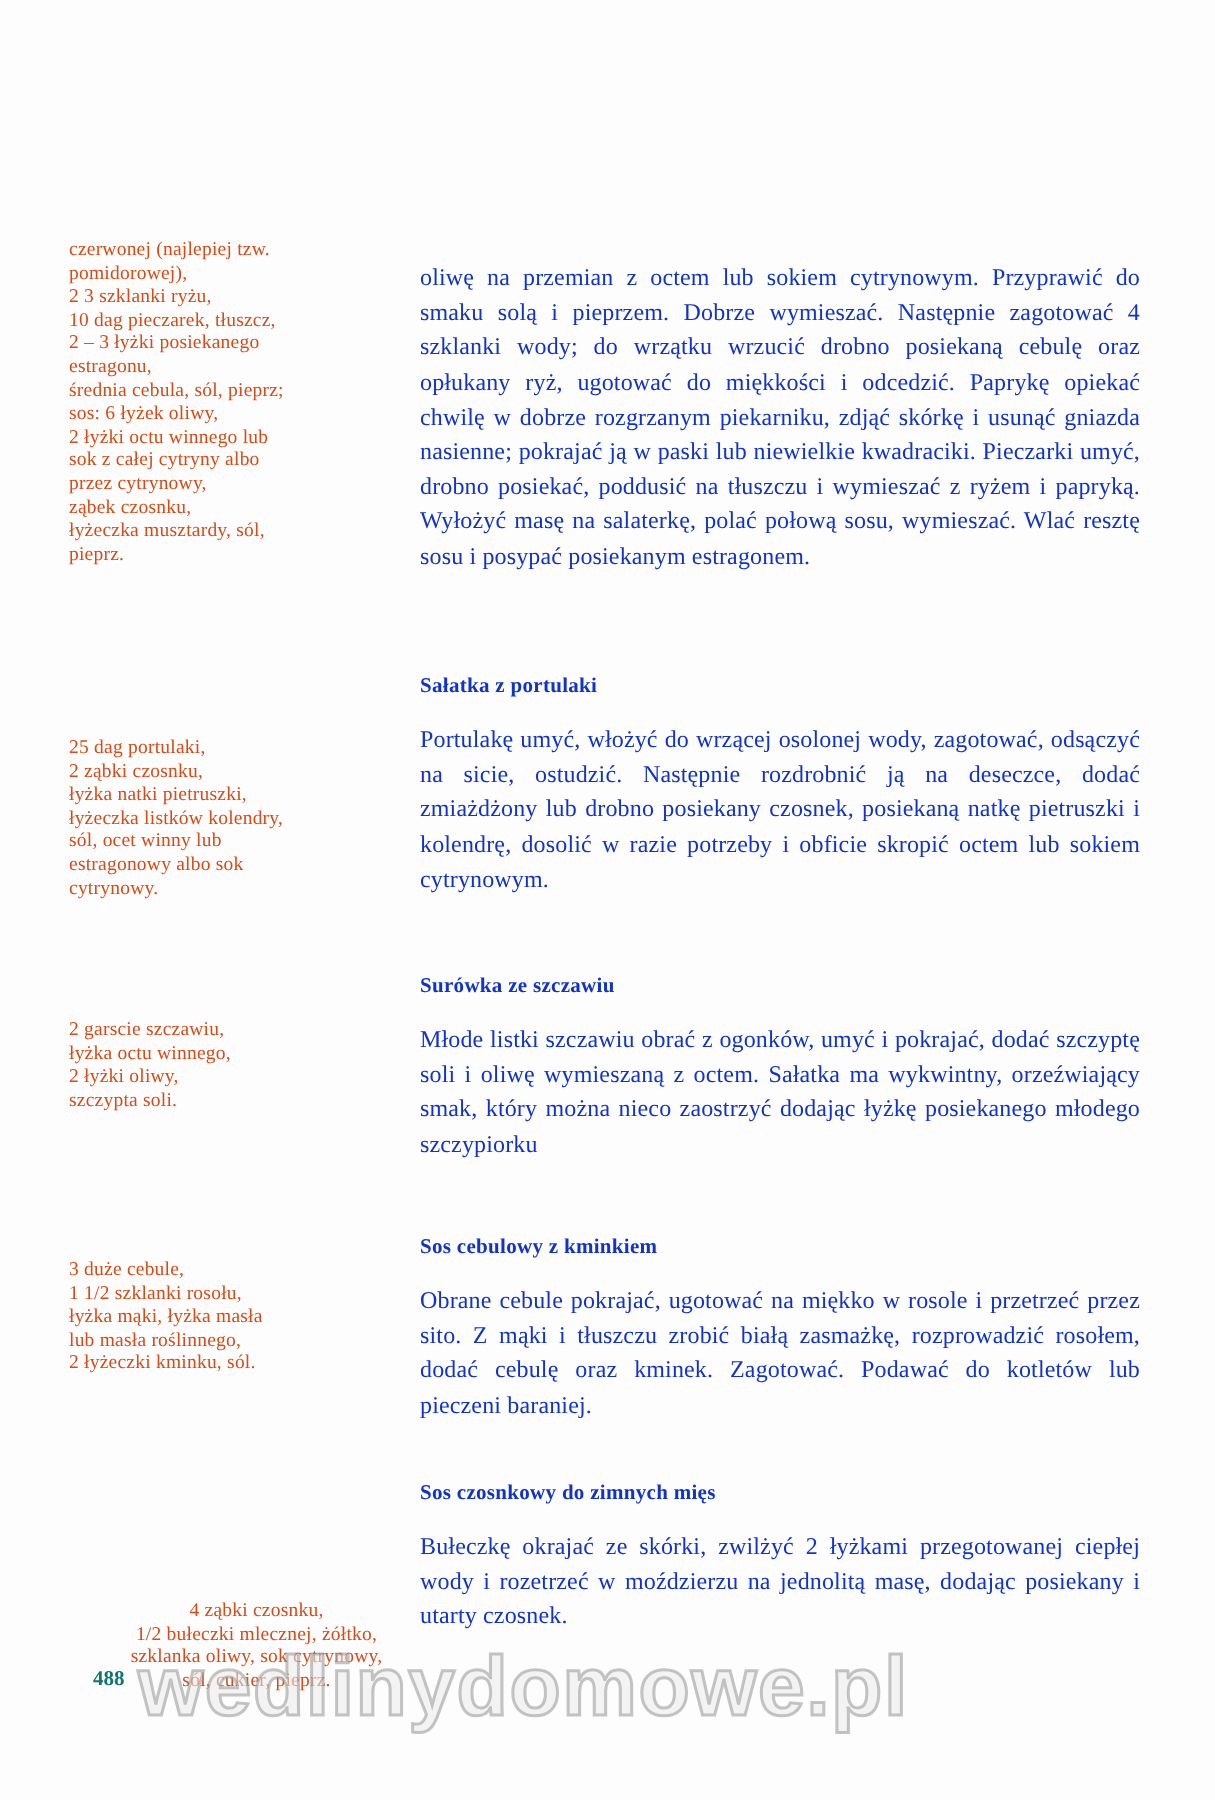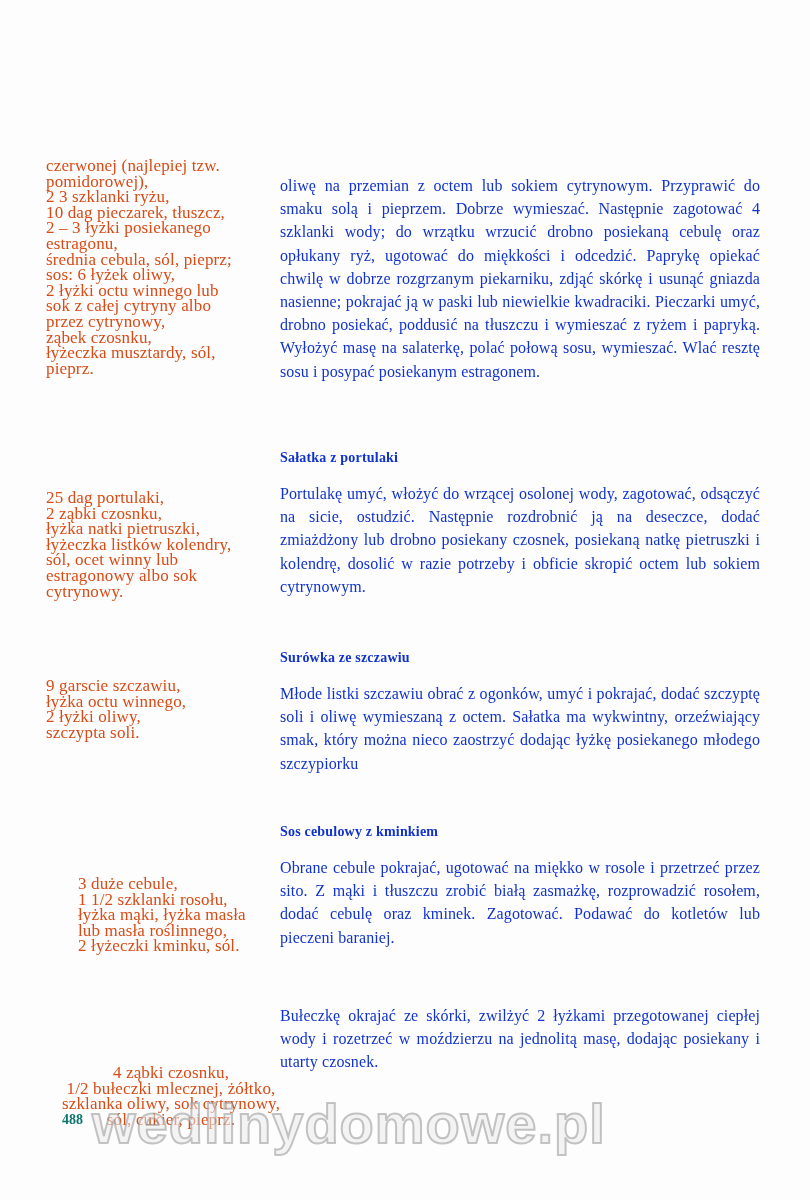--- a/index.html
+++ b/index.html
@@ -34,21 +34,21 @@
     width: 192px;
   }
   .col-right {
     position: absolute;
     left: 280px;
     top: 158px;
     width: 480px;
   }
   .ingredients {
     color: #d84b16;
-    font-size: 17px;
+    font-size: 13px;
     line-height: 15.6px;
     font-family: "Liberation Serif", serif;
     letter-spacing: 0.15px;
   }
   .ingredients .line {
     display: block;
     white-space: nowrap;
   }
   .ing-block {
     position: absolute;
@@ -137,27 +137,27 @@
         <span class="line">25 dag portulaki,</span>
         <span class="line">2 ząbki czosnku,</span>
         <span class="line">łyżka natki pietruszki,</span>
         <span class="line">łyżeczka listków kolendry,</span>
         <span class="line">sól, ocet winny lub</span>
         <span class="line">estragonowy albo sok</span>
         <span class="line">cytrynowy.</span>
       </div>
 
       <div class="ing-block ingredients" style="top:520px;">
-        <span class="line">9 garscie szczawiu,</span>
+        <span class="line">2 garscie szczawiu,</span>
         <span class="line">łyżka octu winnego,</span>
         <span class="line">2 łyżki oliwy,</span>
         <span class="line">szczypta soli.</span>
       </div>
 
-      <div class="ing-block ingredients" style="top:718px;margin-left:32px;">
+      <div class="ing-block ingredients" style="top:680px;">
         <span class="line">3 duże cebule,</span>
         <span class="line">1 1/2 szklanki rosołu,</span>
         <span class="line">łyżka mąki, łyżka masła</span>
         <span class="line">lub masła roślinnego,</span>
         <span class="line">2 łyżeczki kminku, sól.</span>
       </div>
 
       <div class="ing-block ingredients" style="top:907px; width:250px;text-align:center;">
         <span class="line">4 ząbki czosnku,</span>
         <span class="line">1/2 bułeczki mlecznej, żółtko,</span>
@@ -182,20 +182,21 @@
         <div class="recipe-title">Surówka ze szczawiu</div>
         <p class="body-text">Młode listki szczawiu obrać z ogonków, umyć i pokrajać, dodać szczyptę soli i oliwę wymieszaną z octem. Sałatka ma wykwintny, orzeźwiający smak, który można nieco zaostrzyć dodając łyżkę posiekanego młodego szczypiorku</p>
       </div>
 
       <div class="sec" style="top:666px;">
         <div class="recipe-title">Sos cebulowy z kminkiem</div>
         <p class="body-text">Obrane cebule pokrajać, ugotować na miękko w rosole i przetrzeć przez sito. Z mąki i tłuszczu zrobić białą zasmażkę, rozprowadzić rosołem, dodać cebulę oraz kminek. Zagotować. Podawać do kotletów lub pieczeni baraniej.</p>
       </div>
 
       <div class="sec" style="top:830px;">
+        <div class="recipe-title">Sos czosnkowy do zimnych mięs</div>
         <p class="body-text">Bułeczkę okrajać ze skórki, zwilżyć 2 łyżkami przegotowanej ciepłej wody i rozetrzeć w moździerzu na jednolitą masę, dodając posiekany i utarty czosnek.</p>
       </div>
 
     </div>
 
     <div class="page-number">488</div>
 
     <div class="watermark">
       <span class="wm-inner">wedlinydomowe.pl</span>
     </div>

